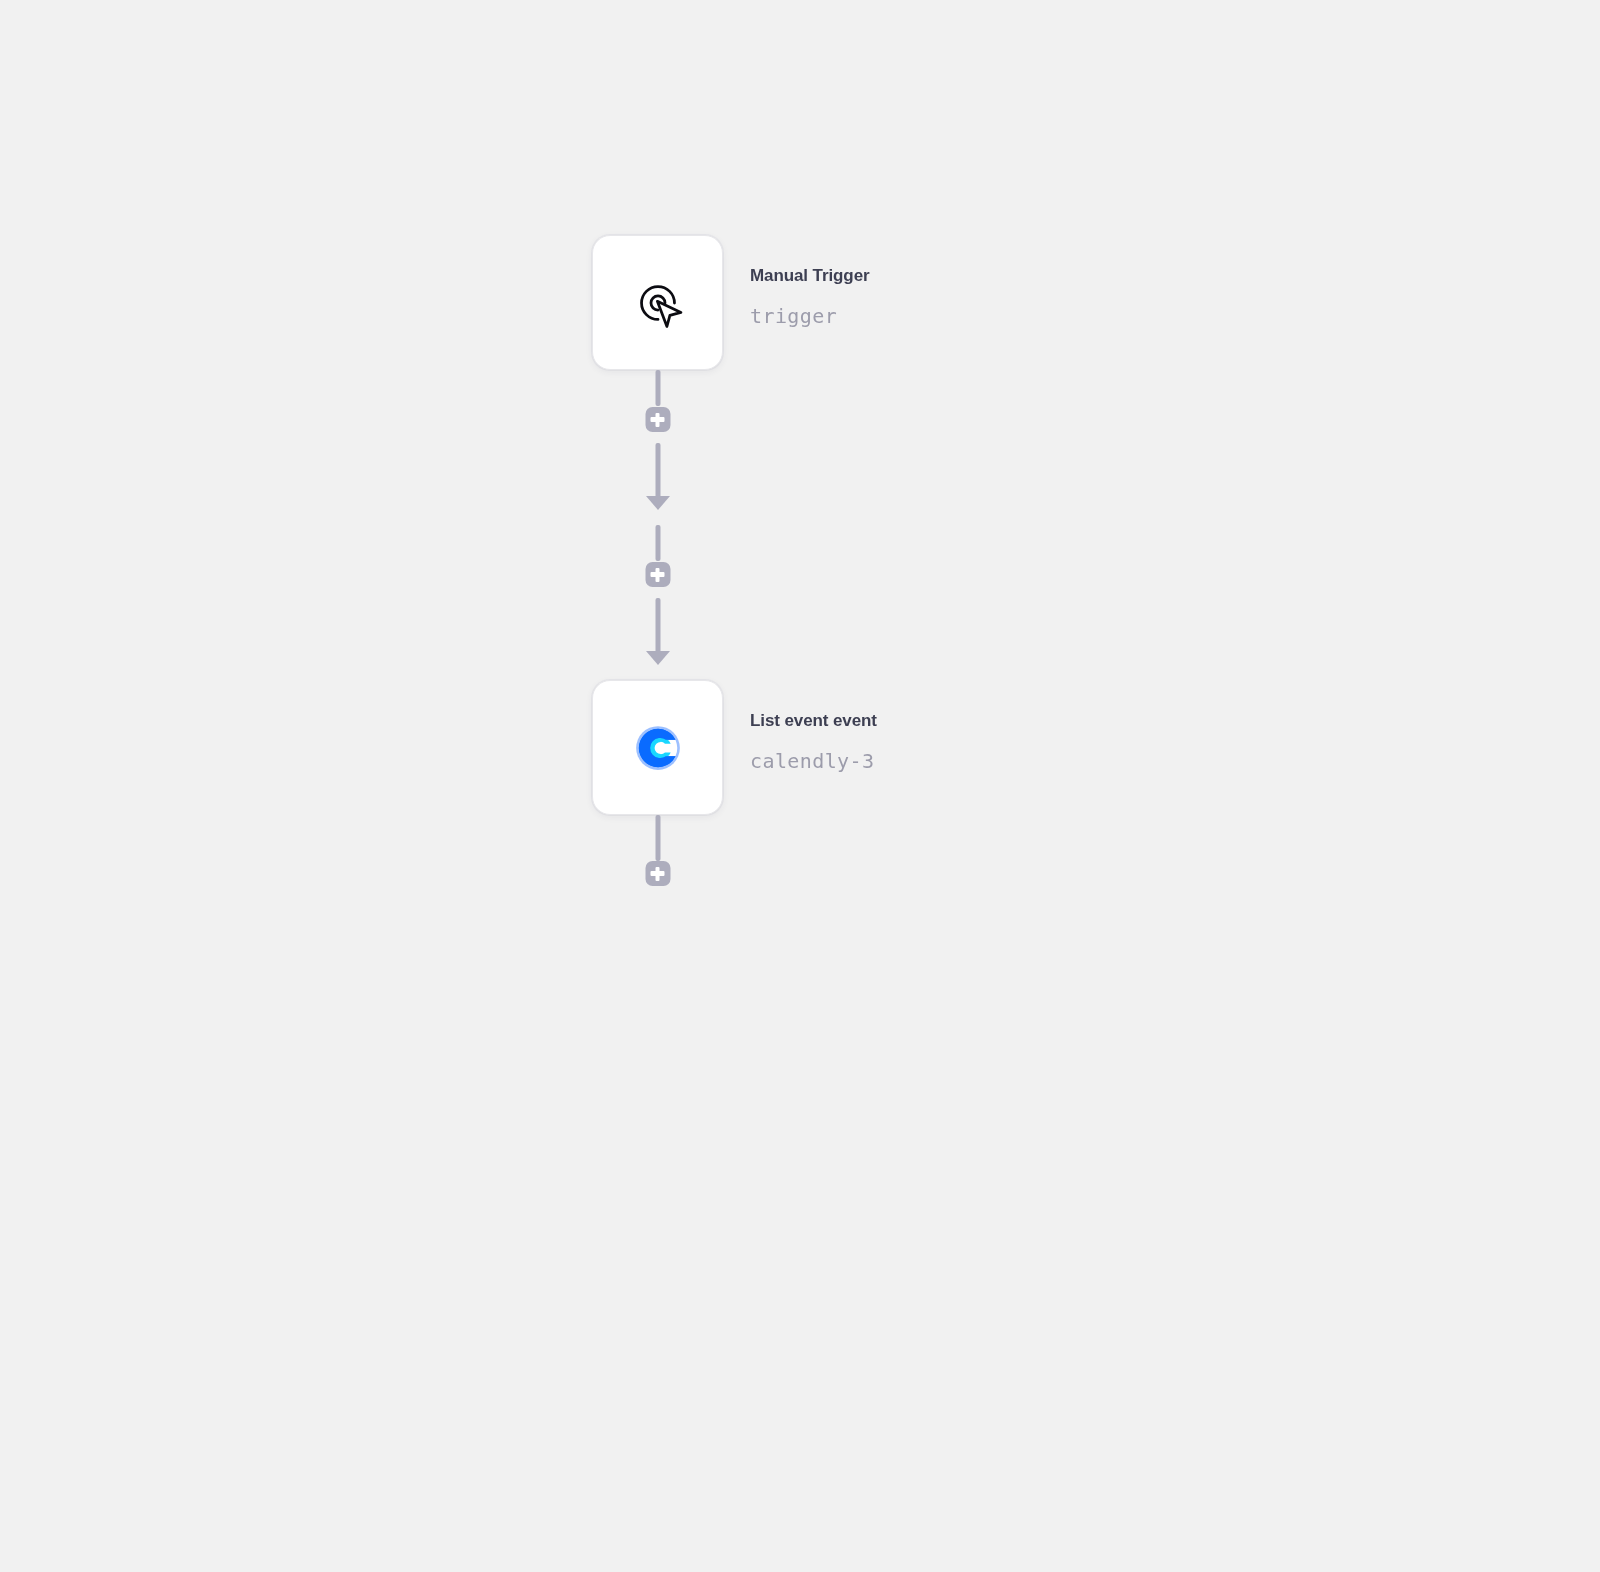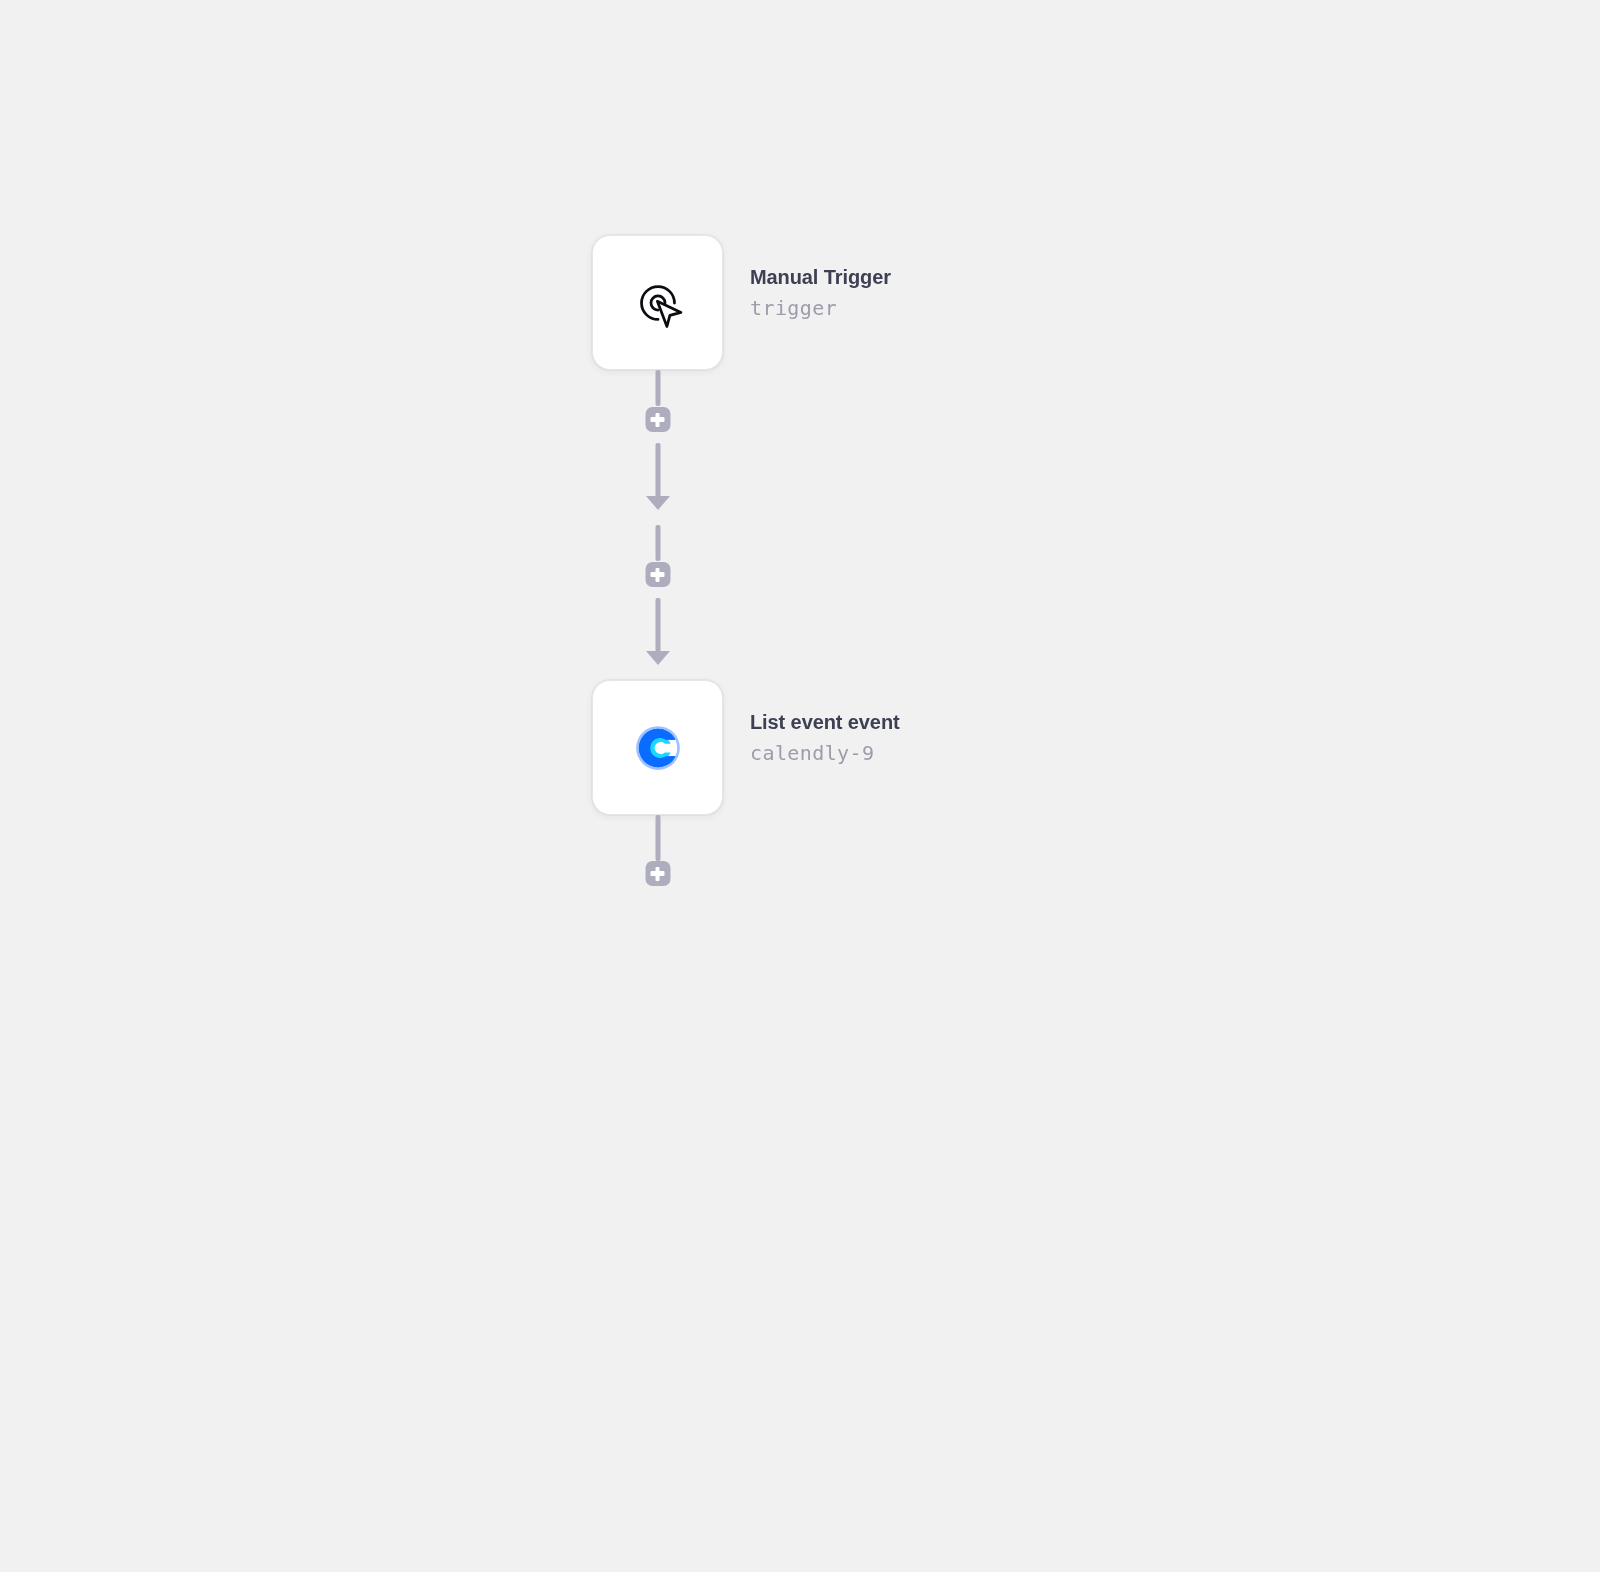--- a/index.html
+++ b/index.html
@@ -55,30 +55,30 @@
 
   .node-meta {
     margin-left: 27px;
     padding-top: 30px;
     display: flex;
     flex-direction: column;
     justify-content: flex-start;
   }
 
   .node-title {
-    font-size: 20px;
+    font-size: 17px;
     font-weight: 700;
     color: #3d3f52;
     letter-spacing: -0.1px;
     line-height: 1.25;
     white-space: nowrap;
   }
 
   .node-subtitle {
-    margin-top: 5px;
+    margin-top: 17px;
     font-family: "DejaVu Sans Mono", "Liberation Mono", monospace;
     font-size: 20px;
     color: #9c9cab;
     letter-spacing: 0.4px;
     line-height: 1.3;
     white-space: nowrap;
   }
 
   
   .connector {
@@ -204,21 +204,21 @@
             <circle cx="32" cy="32" r="25" fill="#4d8dff" opacity="0.55"></circle>
             <circle cx="32" cy="32" r="22" fill="#ffffff"></circle>
             <path d="M52 22.5 A22 22 0 1 0 52 41.5 L41 41.5 A11.5 11.5 0 1 1 41 22.5 Z" fill="#0a6bff"></path>
             <path d="M46.5 27 A13 13 0 1 0 46.5 37 L40 37 A7 7 0 1 1 40 27 Z" fill="#00d3ff" opacity="0.9"></path>
             <path d="M52 22.5 A22 22 0 0 0 32 10 A22 22 0 0 0 32 54 A22 22 0 0 0 52 41.5 L41 41.5 A11.5 11.5 0 1 1 41 22.5 Z" fill="#0a6bff"></path>
           </svg>
         </span>
       </div>
       <div class="node-meta">
         <div class="node-title">List event event</div>
-        <div class="node-subtitle">calendly-9</div>
+        <div class="node-subtitle">calendly-3</div>
       </div>
     </div>
 
     <div class="connector short">
       <div class="conn-line seg-top"></div>
       <div class="conn-plus" title="+">
         <span class="bar-h"></span>
         <span class="bar-v"></span>
       </div>
     </div>

